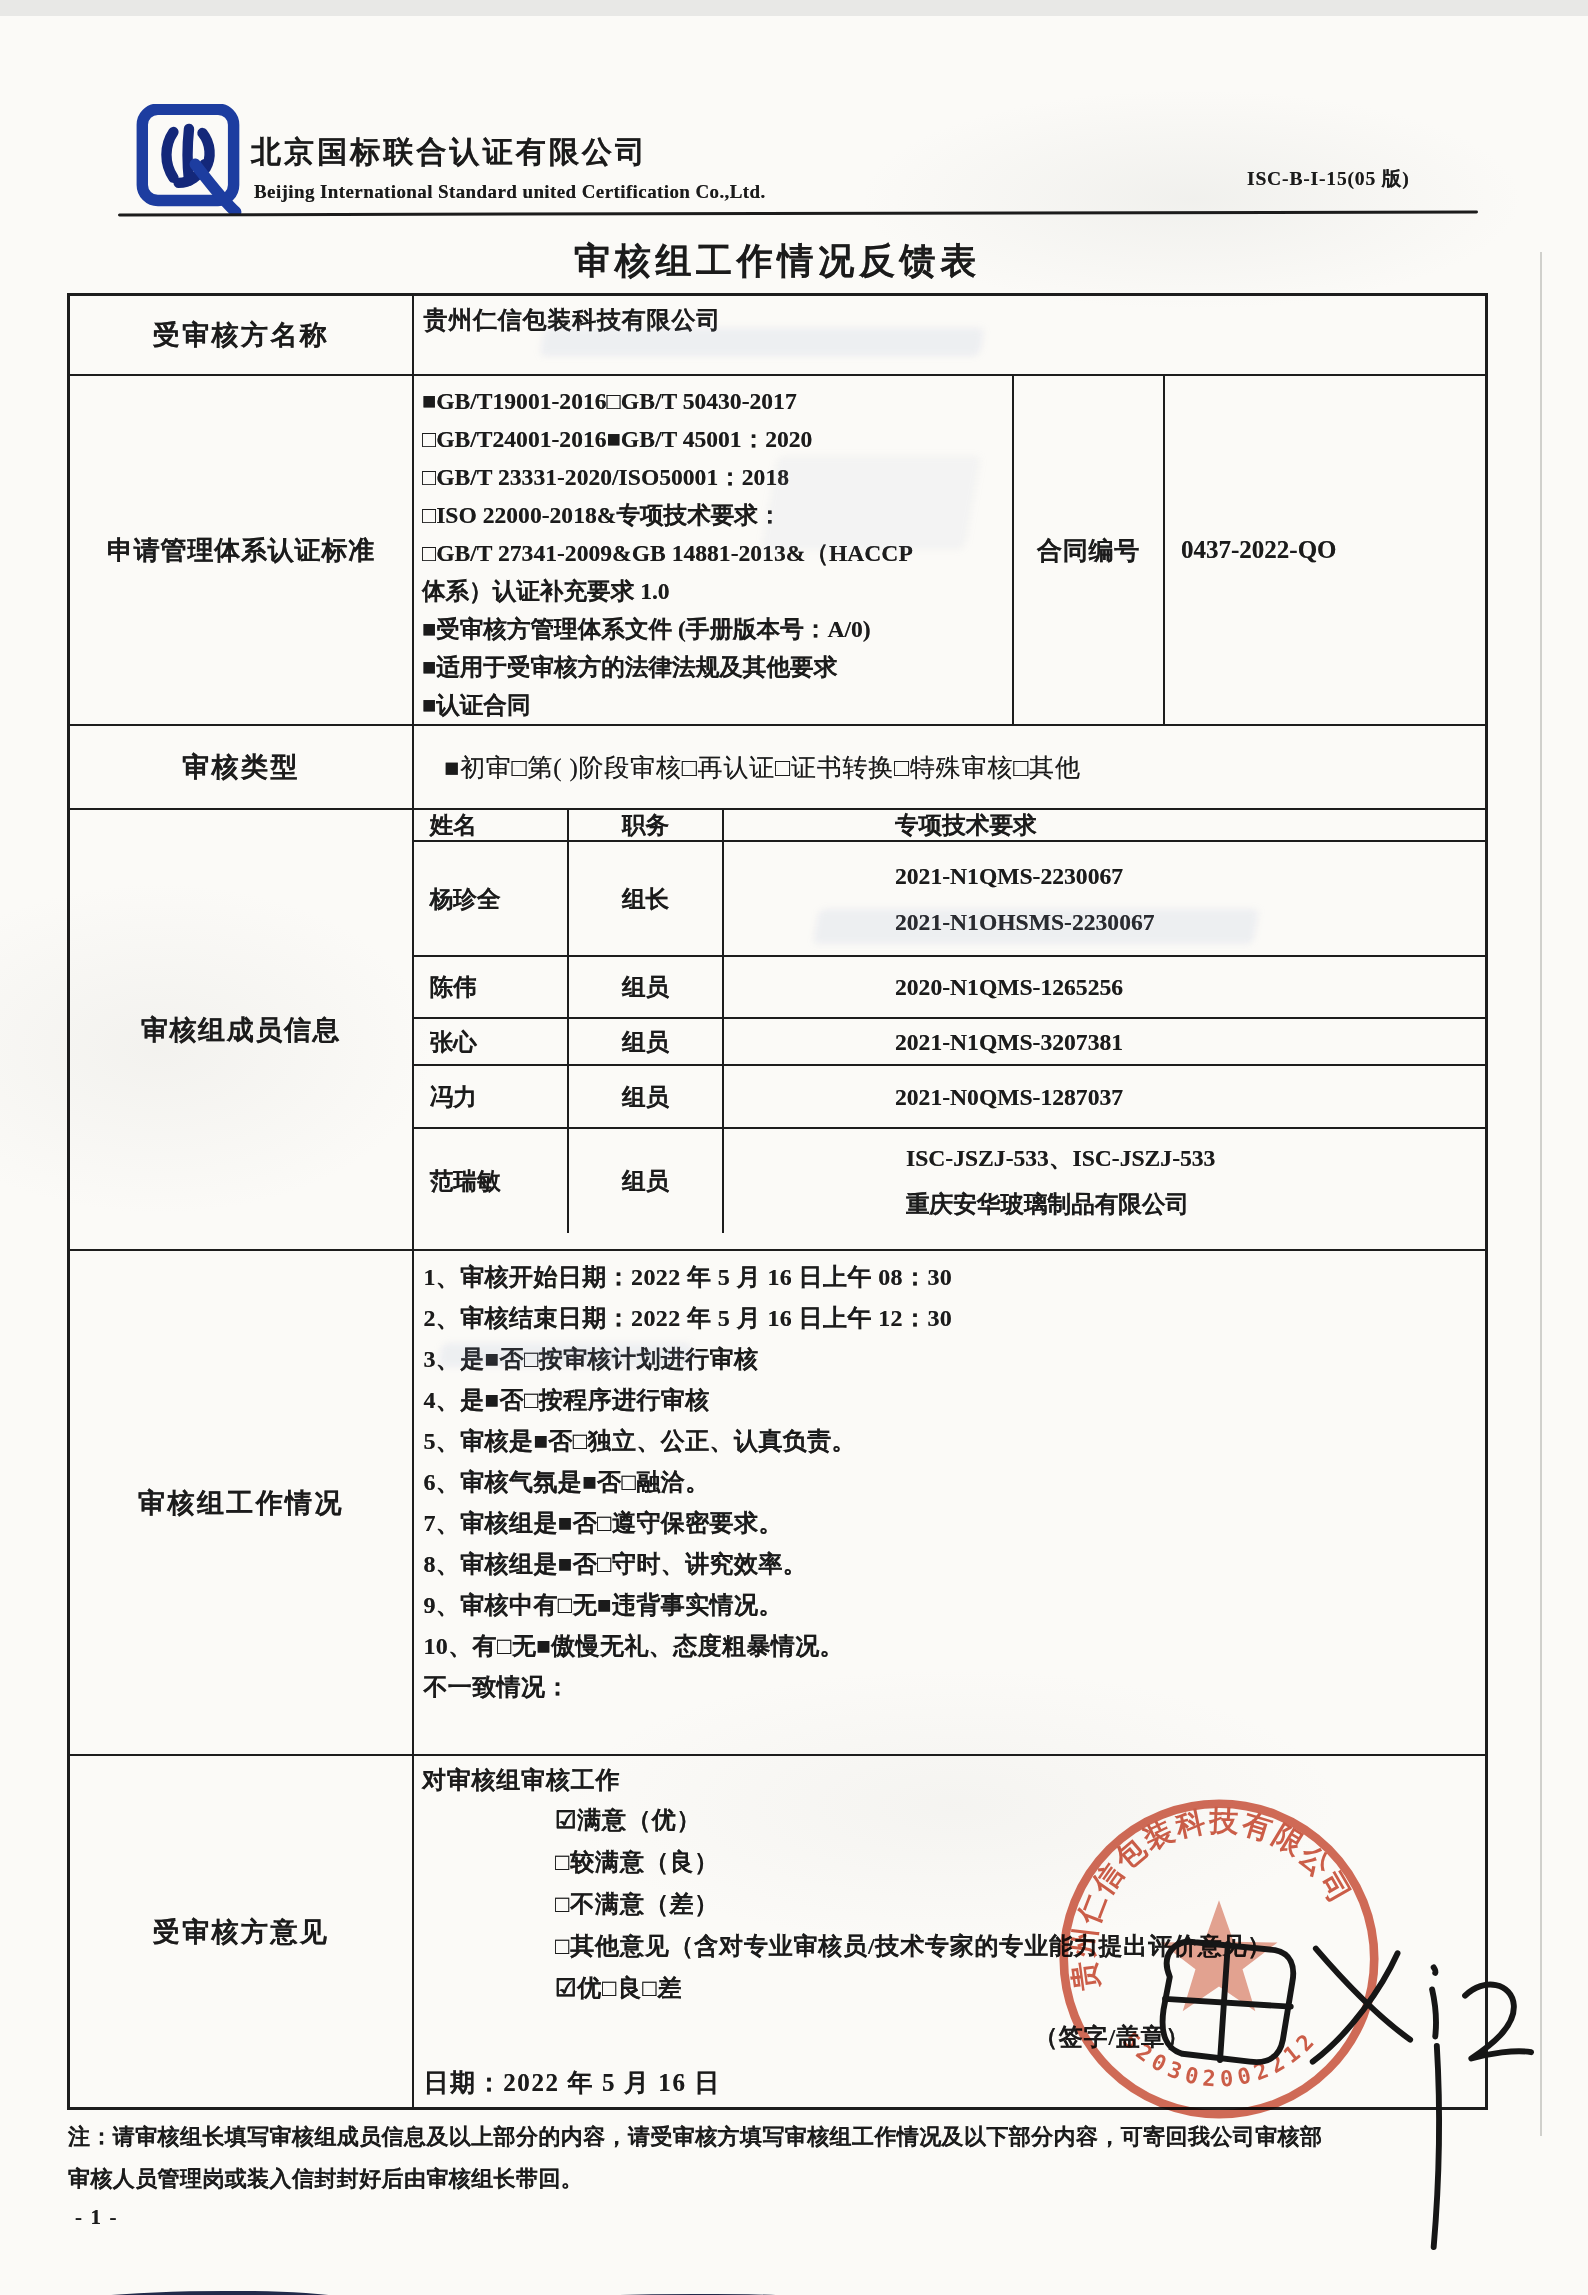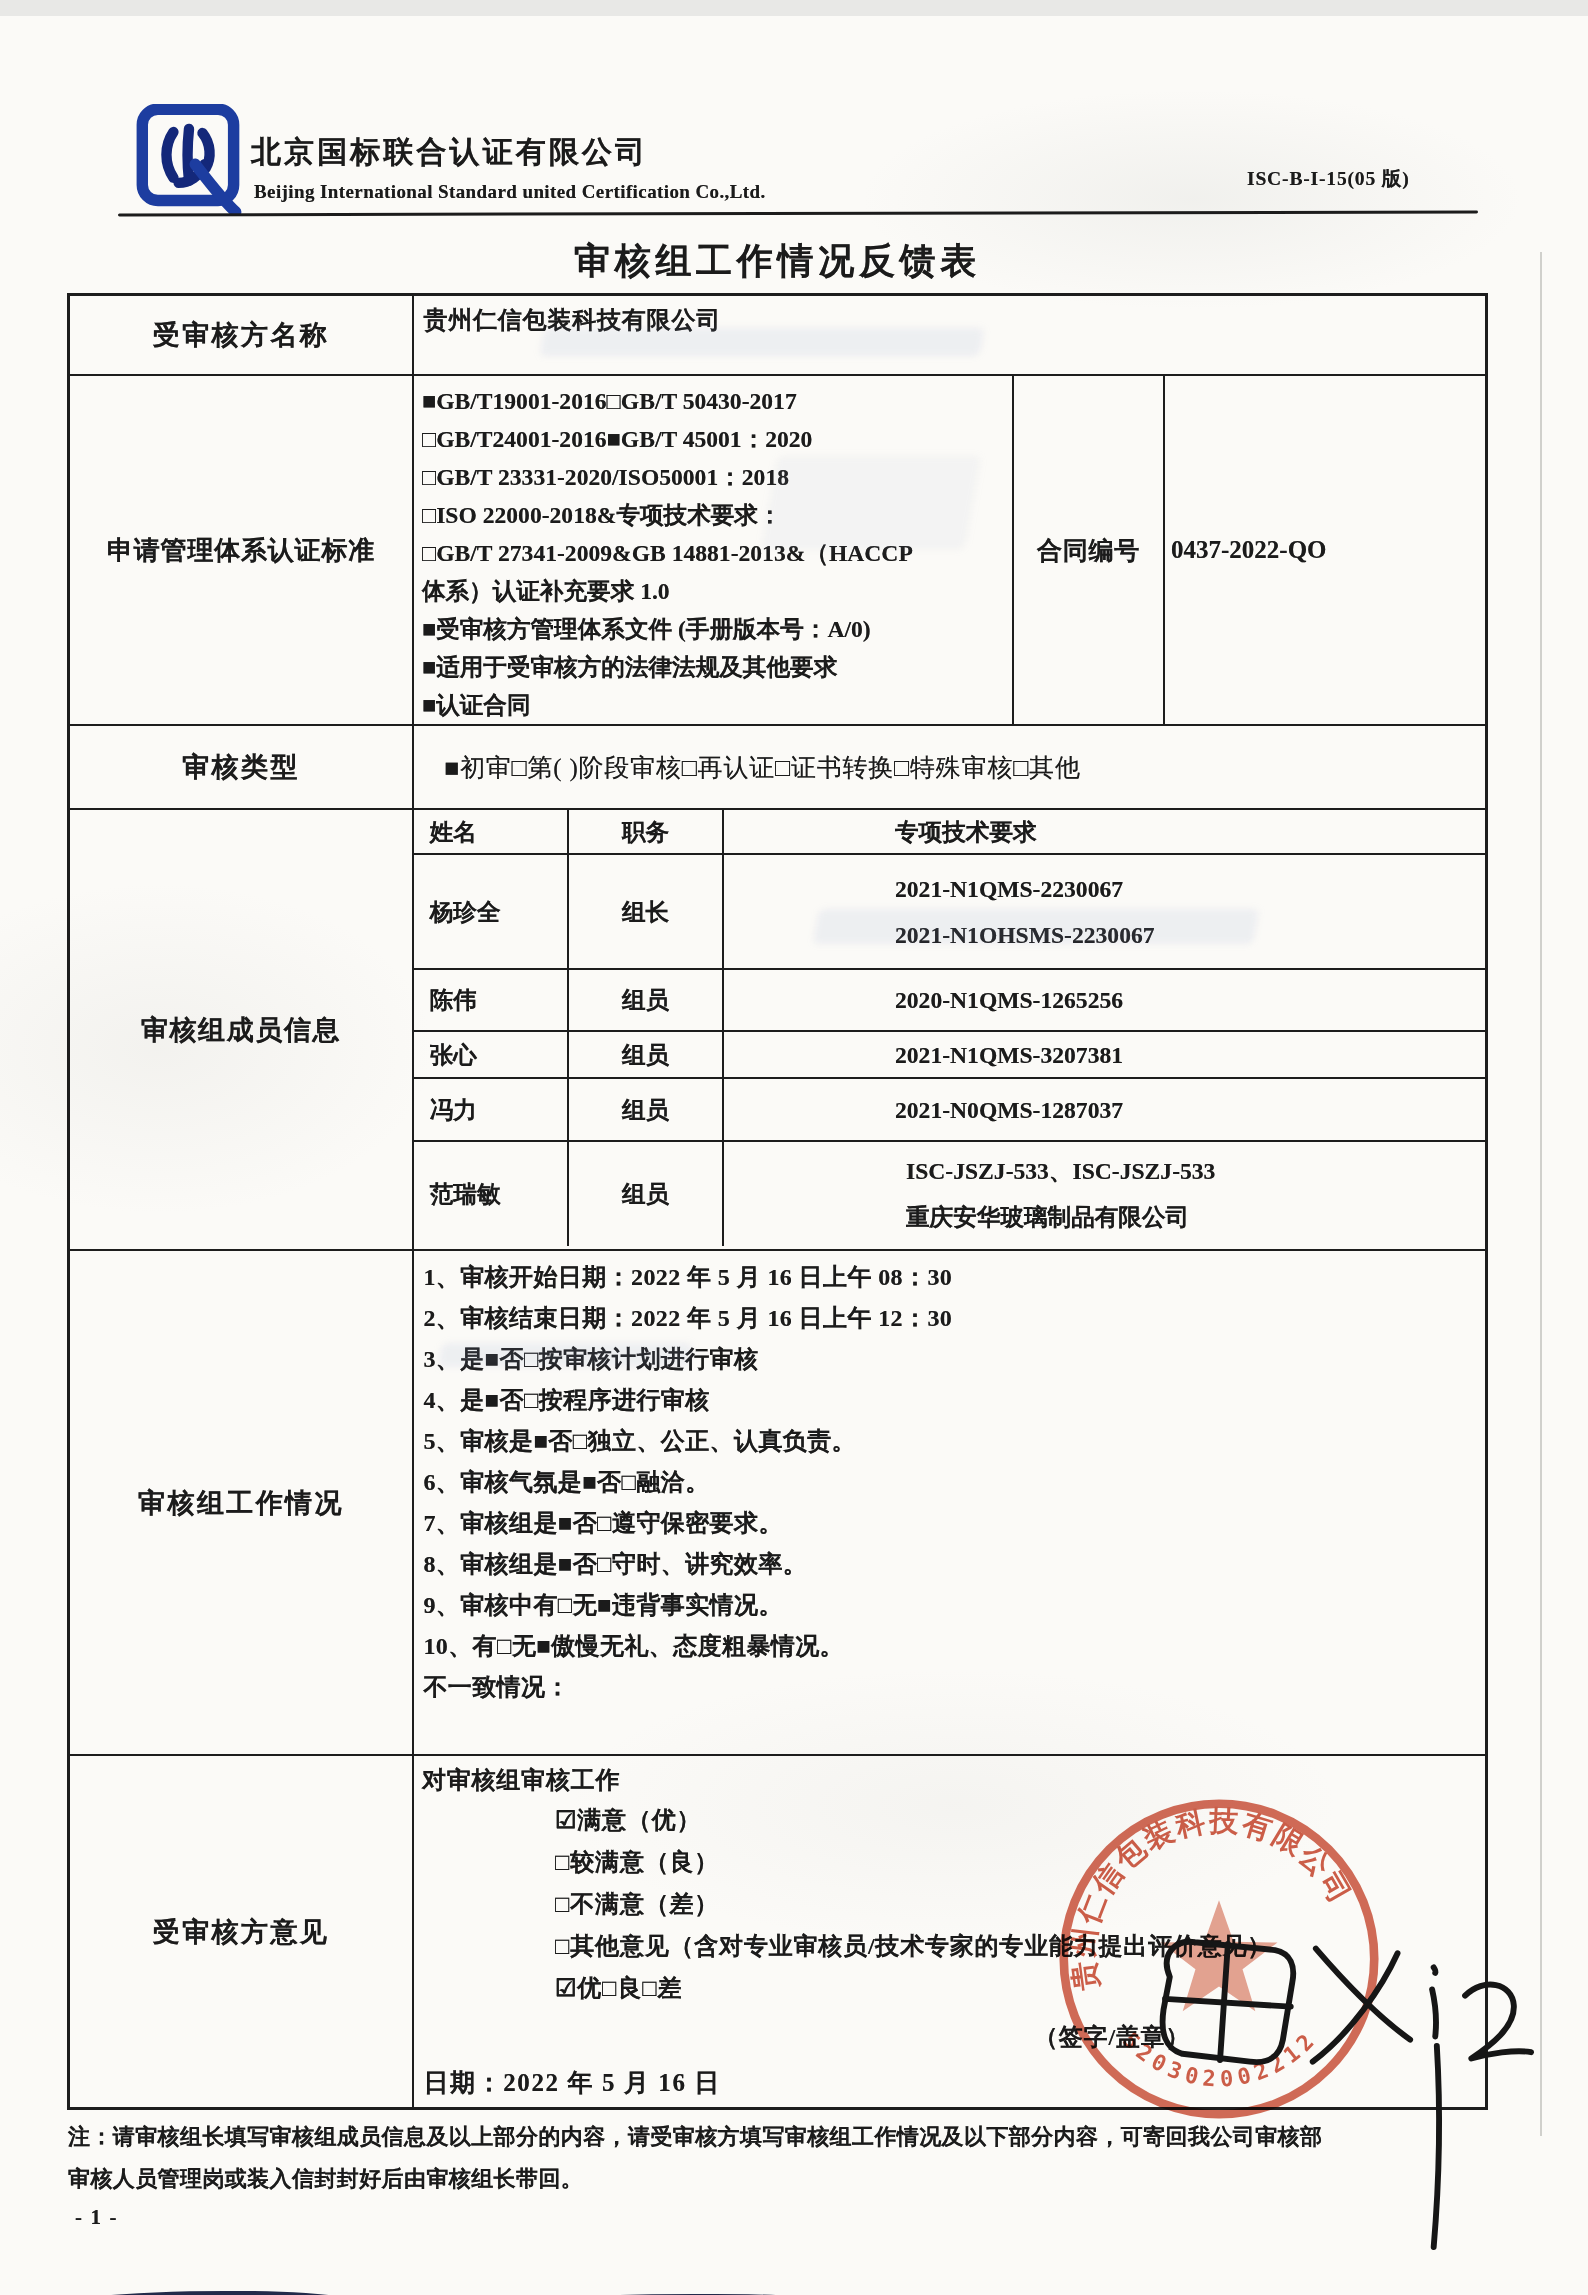--- a/index.html
+++ b/index.html
@@ -39,28 +39,28 @@
        font-size:27px;font-weight:bold;letter-spacing:2.4px;}
   .cellpad{box-sizing:border-box;}
 
   .auditee-value{flex:1;padding:7.9px 11px 0 9.4px;font-size:24px;font-weight:600;letter-spacing:0.8px;}
 
   .standards{width:600px;min-width:600px;border-right:2.4px solid #1d1d1d;box-sizing:border-box;
              padding:6.3px 3.1px 0 7.9px;font-size:23.6px;font-weight:600;}
   .standards div{line-height:38px;white-space:nowrap;}
   .contract-lbl{width:151px;min-width:151px;border-right:2.4px solid #1d1d1d;box-sizing:border-box;
                 display:flex;align-items:center;justify-content:center;font-size:25px;font-weight:bold;letter-spacing:0.8px;}
-  .contract-val{flex:1;display:flex;align-items:center;padding-left:6px;font-size:25px;font-weight:600;}
+  .contract-val{flex:1;display:flex;align-items:center;padding-left:16px;font-size:25px;font-weight:600;}
 
   .audit-type{flex:1;display:flex;align-items:center;padding-left:30px;font-size:25px;font-weight:400;letter-spacing:0.8px;}
 
   .members{flex:1;display:flex;flex-direction:column;box-sizing:border-box;}
   .mrow{display:flex;box-sizing:border-box;border-bottom:2.4px solid #1d1d1d;}
   .mrow:last-child{border-bottom:none;}
-  .mh{height:45px;} .m0{height:115px;} .m1{height:62px;} .m2{height:47px;} .m3{height:63px;} .m4{height:104px;}
+  .mh{height:32px;} .m0{height:115px;} .m1{height:62px;} .m2{height:47px;} .m3{height:63px;} .m4{height:104px;}
   .mc-name{width:155px;min-width:155px;border-right:2.4px solid #1d1d1d;box-sizing:border-box;
            display:flex;align-items:center;padding-left:15.7px;font-size:23.6px;font-weight:600;}
   .mc-role{width:155px;min-width:155px;border-right:2.4px solid #1d1d1d;box-sizing:border-box;
            display:flex;align-items:center;justify-content:center;font-size:23.6px;font-weight:600;}
   .mc-cert{flex:1;display:flex;flex-direction:column;justify-content:center;
            padding-left:171px;font-size:23.6px;font-weight:600;}
   .mc-cert div{line-height:46px;white-space:nowrap;}
   .m4 .mc-cert{padding-left:182px;}
 
   .work{flex:1;padding:6.3px 4.7px 0 9.4px;font-size:24px;font-weight:600;box-sizing:border-box;border-radius:26px;}

